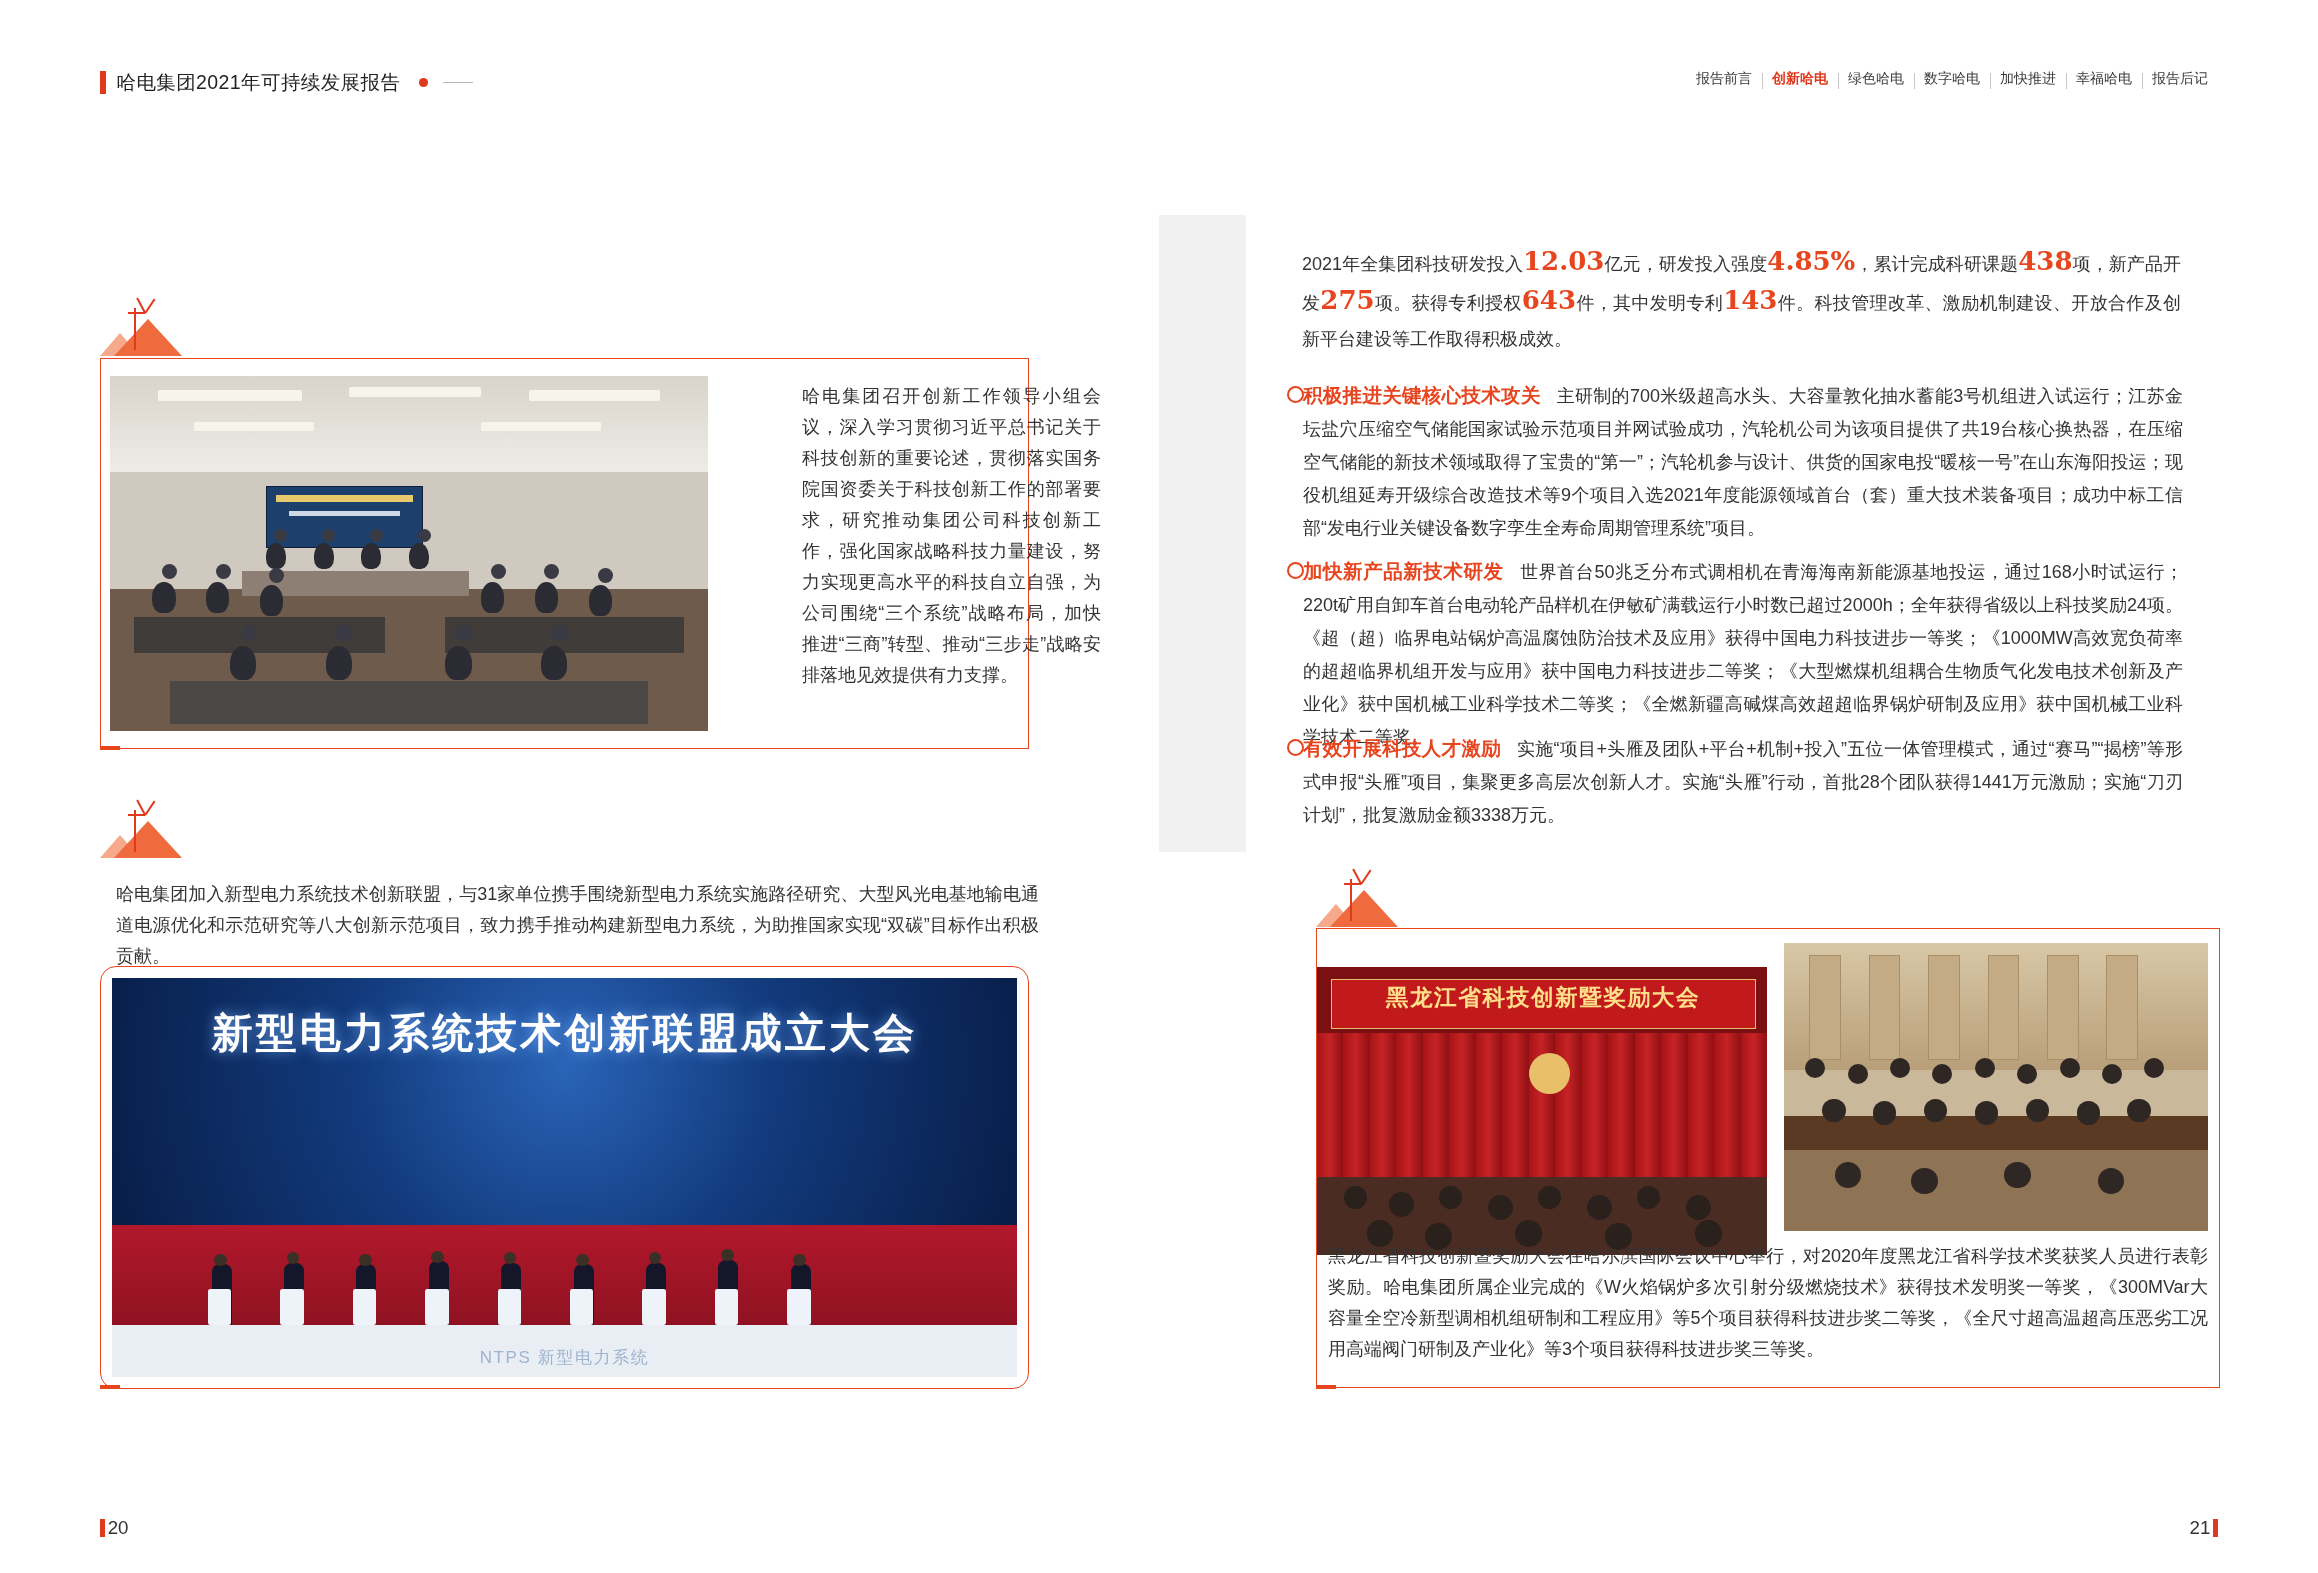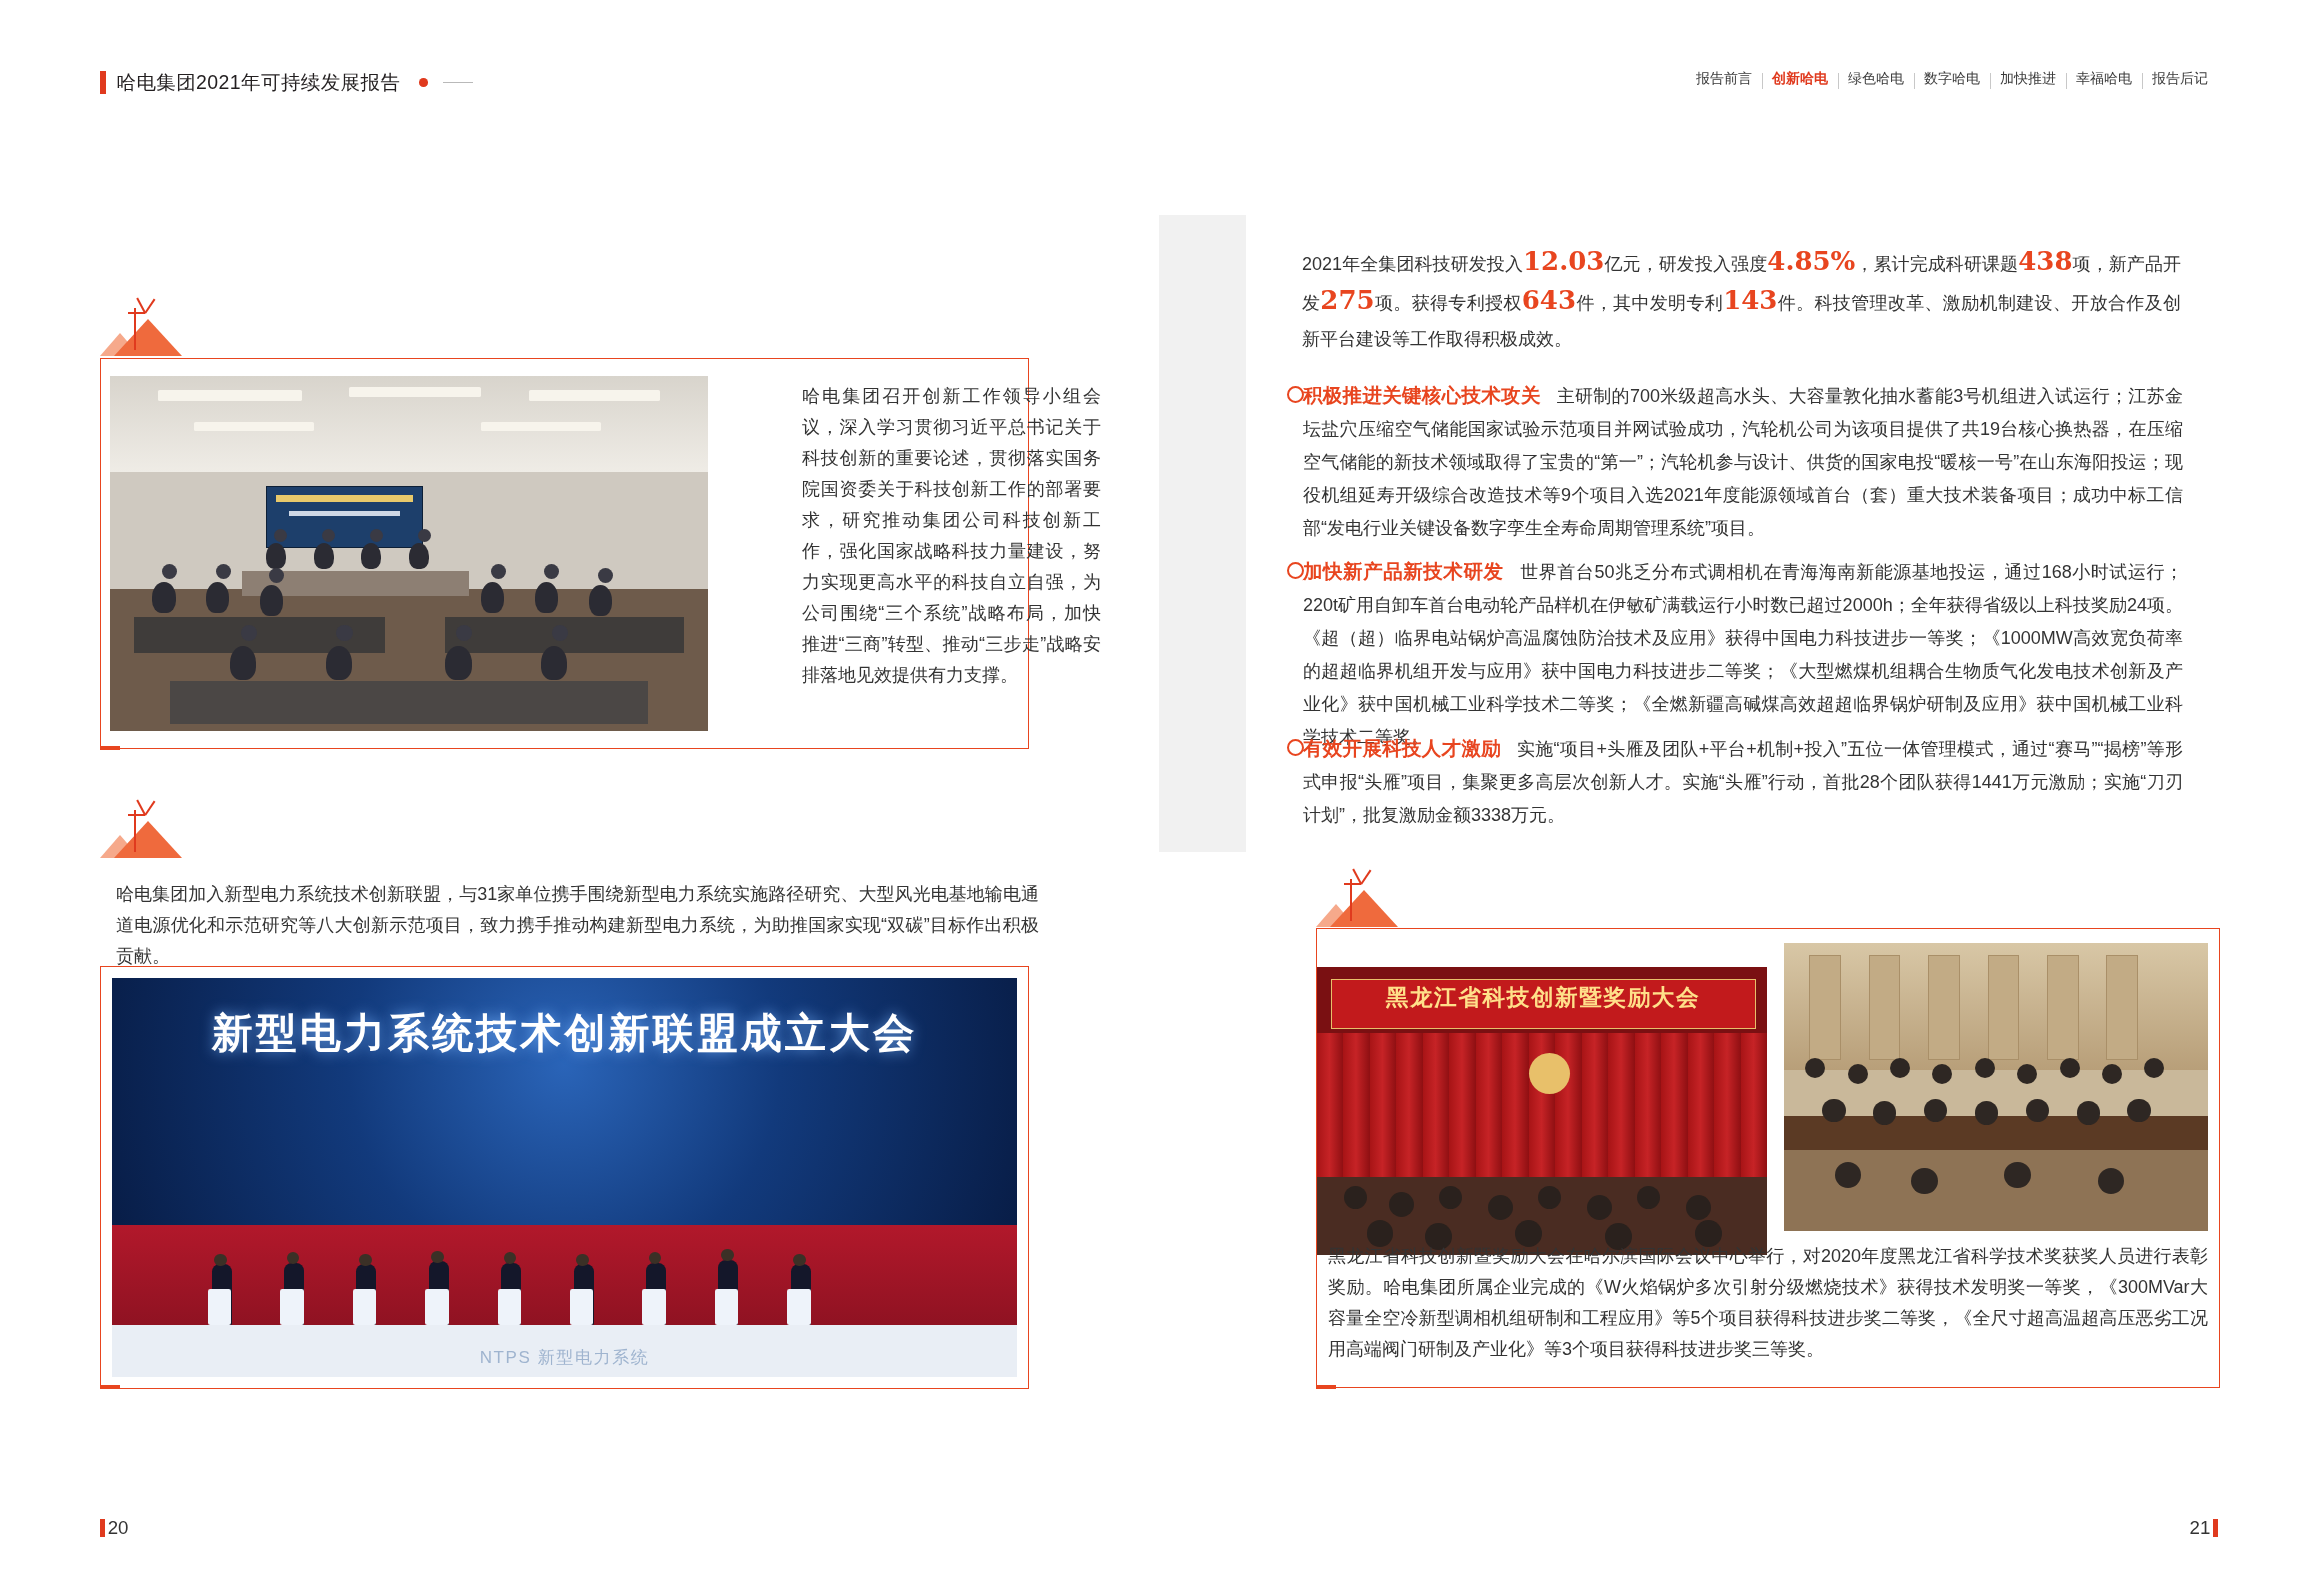--- a/index.html
+++ b/index.html
@@ -223,21 +223,21 @@
     <div class="mtn2"></div>
       <div class="mtn"></div>
     <div class="pole"></div>
     <div class="blade b1"></div>
       <div class="blade b2"></div>
       <div class="blade b3"></div>
   </div>
 
   <div class="card-text" style="left:116px;top:879px;width:923px;">哈电集团加入新型电力系统技术创新联盟，与31家单位携手围绕新型电力系统实施路径研究、大型风光电基地输电通道电源优化和示范研究等八大创新示范项目，致力携手推动构建新型电力系统，为助推国家实现“双碳”目标作出积极贡献。</div>
 
-  <div class="card" style="left:100px;top:966px;width:927px;height:421px;">
+  <div class="card" style="left:100px;top:966px;width:927px;height:421px;border-radius:16px;">
     <div class="card-img photo2" style="left:11px;top:11px;width:905px;height:399px;">
       <div class="p2-sky"></div>
       <div class="p2-stage"></div>
       <div class="p2-floor"></div>
       <div class="p2-title">新型电力系统技术创新联盟成立大会</div>
 
       <div class="p2-person" style="left:11%;height:61px;"></div>
         <div class="p2-head" style="left:11.3%;bottom:calc(13% + 59px);"></div>
       <div class="p2-podium" style="left:10.6%;"></div>
       <div class="p2-person" style="left:19%;height:62px;"></div>

